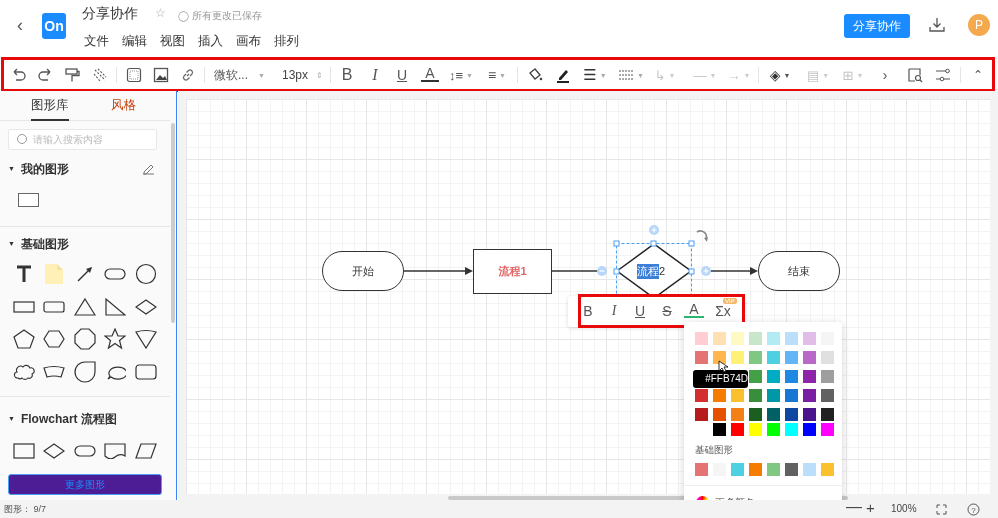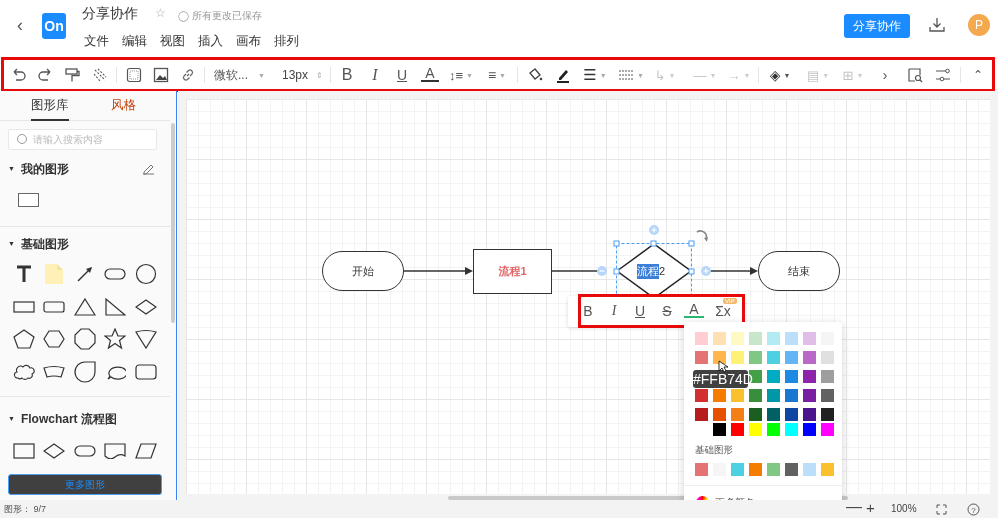--- a/index.html
+++ b/index.html
@@ -26,40 +26,40 @@
 .tab{position:absolute;top:6px;font-size:12.5px;cursor:pointer}
 .tab.act{color:#333}
 .tab.act:after{content:"";position:absolute;left:0;right:0;top:22px;height:2px;background:#333}
 .tab.in{color:#c2410c}
 .search{position:absolute;left:8px;top:38px;width:149px;height:21px;background:#fff;border:1px solid #e8e8e8;border-radius:2px;font-size:10px;color:#bbb;line-height:19px;padding-left:24px}
 .search .mag{position:absolute;left:8px;top:4px;width:10px;height:10px;border:1px solid #999;border-radius:50%}
 .sec{position:absolute;left:8px;font-size:12px;font-weight:bold;color:#333}
 .sec .tri{font-size:7px;margin-right:6px;vertical-align:2px}
 .divider{position:absolute;left:0;width:170px;height:1px;background:#e6e6e6}
 .shp{position:absolute;width:26px;height:22px;display:flex;align-items:center;justify-content:center;cursor:pointer}
-.more{position:absolute;left:8px;top:383px;width:154px;height:21px;border:1px solid #4a9ff5;border-radius:3px;background:#404040;color:#1a8cff;font-size:10px;text-align:center;line-height:19px;cursor:pointer}
+.more{position:absolute;left:8px;top:383px;width:154px;height:21px;border:1px solid #4a9ff5;border-radius:3px;background:#4c1d95;color:#1a8cff;font-size:10px;text-align:center;line-height:19px;cursor:pointer}
 .vscroll{position:absolute;left:171px;top:32px;width:4px;height:200px;background:#ccc;border-radius:2px}
 .canvas{position:absolute;left:178px;top:91px;width:820px;height:409px;background:#f3f3f3}
 .paper{position:absolute;left:8px;top:8px;width:804px;height:395px;background-color:#fff;
 background-image:linear-gradient(#e6e6e6 1px,transparent 1px),linear-gradient(90deg,#e6e6e6 1px,transparent 1px),linear-gradient(#f3f3f3 1px,transparent 1px),linear-gradient(90deg,#f3f3f3 1px,transparent 1px);
 background-size:60px 60px,60px 60px,12px 12px,12px 12px}
 .hscroll{position:absolute;left:270px;top:405px;width:400px;height:4px;background:#c9c9c9;border-radius:2px}
 .status{position:absolute;left:0;top:500px;width:998px;height:18px;background:#f3f3f3}
 .status .lbl{position:absolute;left:4px;top:3px;font-size:9px;color:#555}
 .zoomctl{position:absolute;top:2px;font-size:11px;color:#444;cursor:pointer}
 .node{position:absolute;display:flex;align-items:center;justify-content:center;font-size:11px;cursor:pointer}
 .ftb{position:absolute;left:568px;top:296px;width:176px;height:31px;background:#fff;box-shadow:0 1px 4px rgba(0,0,0,.15);border-radius:3px}
 .fti{position:absolute;top:5px;width:20px;height:20px;font-size:14px;color:#555;display:flex;align-items:center;justify-content:center;cursor:pointer}
 .picker{position:absolute;left:684px;top:322px;width:158px;height:196px;background:#fff;box-shadow:0 2px 8px rgba(0,0,0,.18);border-radius:3px}
 .sw{position:absolute;width:13px;height:13px;cursor:pointer}
 .plbl{position:absolute;left:11px;top:122px;font-size:9.5px;color:#555}
 .pdiv{position:absolute;left:0;top:163px;width:158px;height:1px;background:#eee}
 .pmore{position:absolute;left:10px;top:172px;width:140px;height:18px;font-size:10px;color:#444;cursor:pointer}
 .wheel{position:absolute;left:2px;top:2px;width:13px;height:13px;border-radius:50%;background:conic-gradient(#f00,#ff0,#0f0,#0ff,#00f,#f0f,#f00)}
-.tooltip{position:absolute;left:693px;top:370px;width:55px;height:18px;background:#404040;color:#fff;font-size:14px;line-height:18px;text-align:center;border-radius:3px}
+.tooltip{position:absolute;left:693px;top:370px;width:55px;height:18px;background:#000000;color:#fff;font-size:10px;line-height:18px;text-align:right;border-radius:3px}
 </style>
 </head>
 <body>
 
 <div class="hdr">
   <div class="back">‹</div>
   <div class="logo">On</div>
   <div class="title">分享协作</div>
   <div class="star">☆</div>
   <div class="saved"><span>◯ </span><span>所有更改已保存</span></div>

